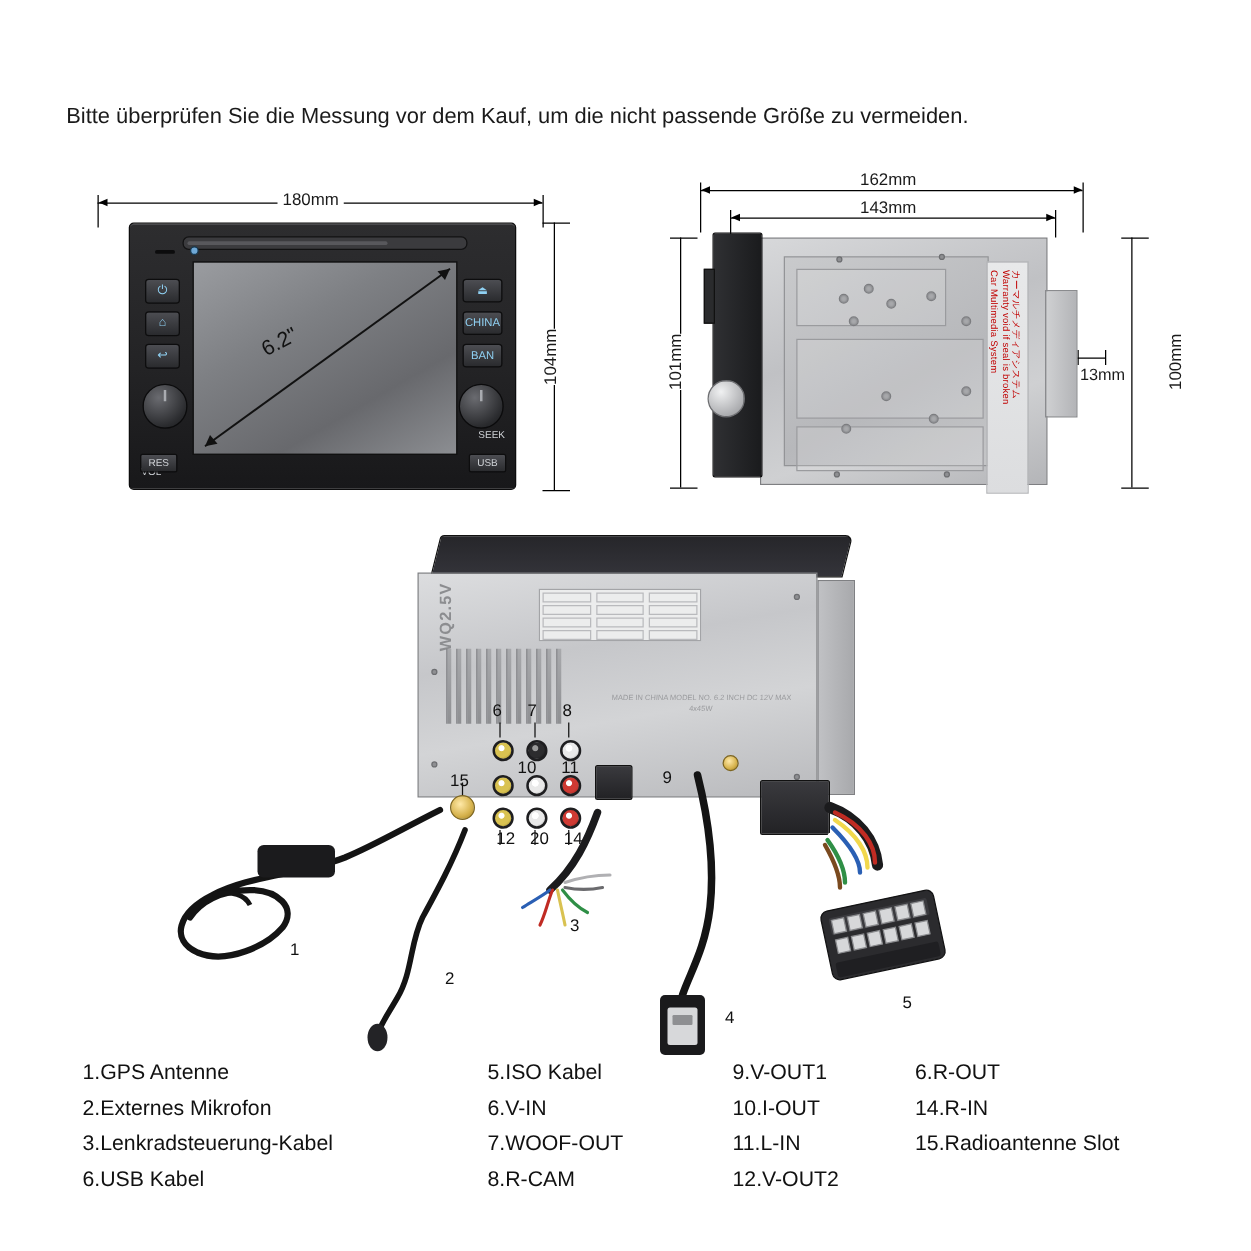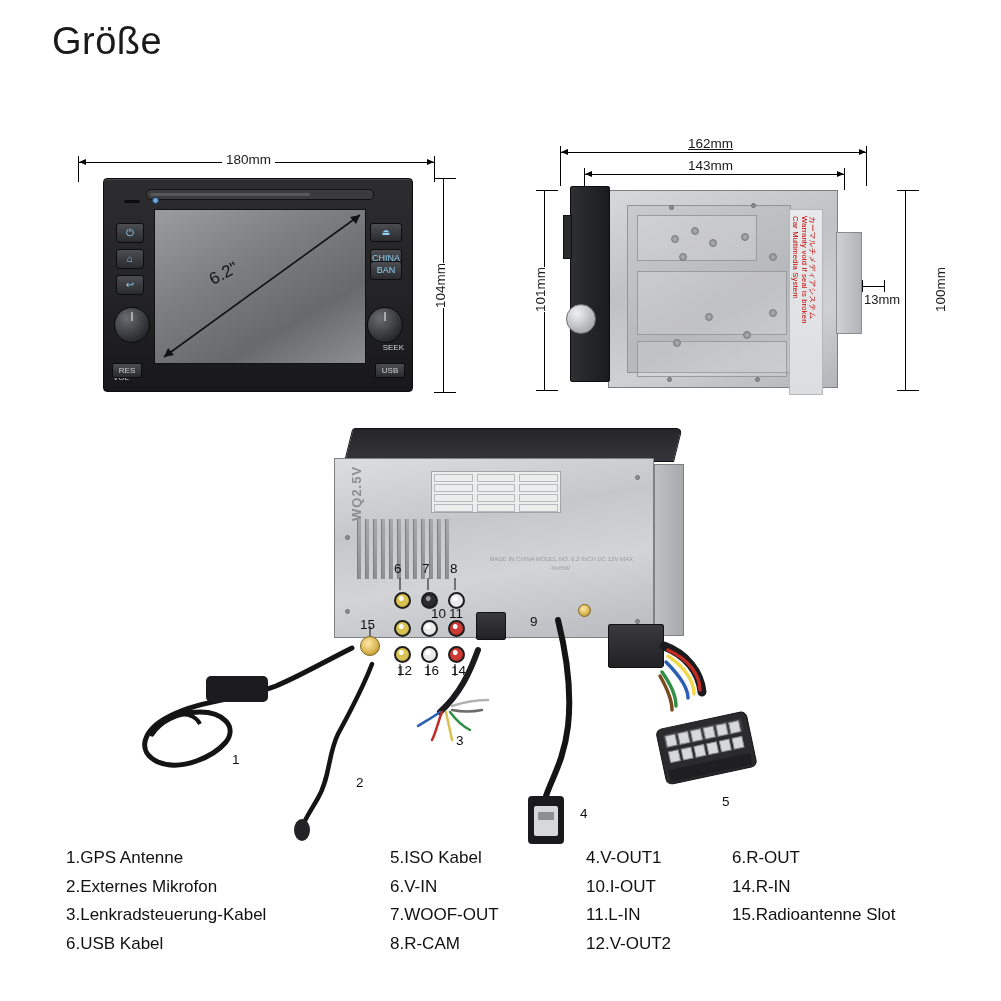--- a/index.html
+++ b/index.html
@@ -255,21 +255,21 @@
   .c1 { left: 0; }
   .c2 { left: 324px; }
   .c3 { left: 520px; }
   .c4 { left: 666px; }
 </style>
 </head>
 <body>
 
 <div class="page">
 
-  <div class="title">Größe</div>
+  <div class="subtitle">Bitte überprüfen Sie die Messung vor dem Kauf, um die nicht passende Größe zu vermeiden.</div>
 
   <div class="dimline-h" style="left:78px; top:162px; width:356px;"></div>
   <div class="tick-v" style="left:78px; top:156px; height:26px;"></div>
   <div class="tick-v" style="left:434px; top:156px; height:26px;"></div>
   <div class="arrowL" style="left:79px; top:159px;"></div>
   <div class="arrowR" style="left:427px; top:159px;"></div>
   <div class="dimlabel" style="left:222px; top:152px;">180mm</div>
 
   <div class="dimline-v" style="left:443px; top:178px; height:214px;"></div>
   <div class="tick-h" style="left:434px; top:178px; width:22px;"></div>
@@ -282,21 +282,21 @@
     <div class="mic-dot"></div>
 
     <div class="screen"></div>
 
     <div class="btn-left" style="top:44px;">⏻</div>
     <div class="btn-left" style="top:70px;">⌂</div>
     <div class="btn-left" style="top:96px;">↩</div>
 
     <div class="btn-right" style="top:44px;">⏏</div>
     <div class="btn-right" style="top:70px;">CHINA</div>
-    <div class="btn-right" style="top:82px;">BAN</div>
+    <div class="btn-right" style="top:96px;">BAN</div>
 
     <div class="knob" style="left:10px; top:128px;"></div>
     <div class="knoblabel" style="left:9px; top:168px;margin-top:26px;">VOL</div>
     <div class="knob" style="right:9px; top:128px;"></div>
     <div class="knoblabel" style="right:8px; top:164px;">SEEK</div>
 
     <div class="smallbtn" style="left:8px; top:184px;">RES</div>
     <div class="smallbtn" style="right:7px; top:184px;">USB</div>
 
     <svg class="diag-arrow" viewBox="0 0 212 155">
@@ -305,21 +305,21 @@
       <polygon points="10,148 20,146 14,139" fill="#111"></polygon>
     </svg>
   </div>
   <div class="diag-text">6.2"</div>
 
   <div class="dimline-h" style="left:560px; top:152px; width:306px;"></div>
   <div class="tick-v" style="left:560px; top:146px; height:40px;"></div>
   <div class="tick-v" style="left:866px; top:146px; height:40px;"></div>
   <div class="arrowL" style="left:561px; top:149px;"></div>
   <div class="arrowR" style="left:859px; top:149px;"></div>
-  <div class="dimlabel" style="left:684px; top:136px;text-decoration:underline;">162mm</div>
+  <div class="dimlabel" style="left:684px; top:136px;">162mm</div>
 
   <div class="dimline-h" style="left:584px; top:174px; width:260px;"></div>
   <div class="tick-v" style="left:584px; top:168px; height:22px;"></div>
   <div class="tick-v" style="left:844px; top:168px; height:22px;"></div>
   <div class="arrowL" style="left:585px; top:171px;"></div>
   <div class="arrowR" style="left:837px; top:171px;"></div>
   <div class="dimlabel" style="left:684px; top:158px;">143mm</div>
 
   <div class="dimline-v" style="left:544px; top:190px; height:200px;"></div>
   <div class="tick-h" style="left:536px; top:190px; width:22px;"></div>
@@ -506,24 +506,24 @@
           <rect x="733" y="744" width="10" height="11"></rect>
       </g>
       <rect x="664" y="762" width="84" height="12" rx="2" fill="#1f1f22"></rect>
     </g>
   </svg>
 
   <div class="num" style="left:394px; top:561px;">6</div>
   <div class="num" style="left:422px; top:561px;">7</div>
   <div class="num" style="left:450px; top:561px;">8</div>
   <div class="num" style="left:530px; top:614px;">9</div>
-  <div class="num" style="left:431px; top:606px;">10</div>
+  <div class="num" style="left:414px; top:606px;">10</div>
   <div class="num" style="left:449px; top:606px;">11</div>
   <div class="num" style="left:397px; top:663px;">12</div>
-  <div class="num" style="left:424px; top:663px;">16</div>
+  <div class="num" style="left:424px; top:663px;">20</div>
   <div class="num" style="left:451px; top:663px;">14</div>
   <div class="num" style="left:360px; top:617px;">15</div>
 
   <div class="num" style="left:232px; top:752px;">1</div>
   <div class="num" style="left:356px; top:775px;">2</div>
   <div class="num" style="left:456px; top:733px;">3</div>
   <div class="num" style="left:580px; top:806px;">4</div>
   <div class="num" style="left:722px; top:794px;">5</div>
 
   <div class="legend">
@@ -533,21 +533,21 @@
       <div>3.Lenkradsteuerung-Kabel</div>
       <div>6.USB Kabel</div>
     </div>
     <div class="col c2">
       <div>5.ISO Kabel</div>
       <div>6.V-IN</div>
       <div>7.WOOF-OUT</div>
       <div>8.R-CAM</div>
     </div>
     <div class="col c3">
-      <div>4.V-OUT1</div>
+      <div>9.V-OUT1</div>
       <div>10.I-OUT</div>
       <div>11.L-IN</div>
       <div>12.V-OUT2</div>
     </div>
     <div class="col c4">
       <div>6.R-OUT</div>
       <div>14.R-IN</div>
       <div>15.Radioantenne Slot</div>
     </div>
   </div>

